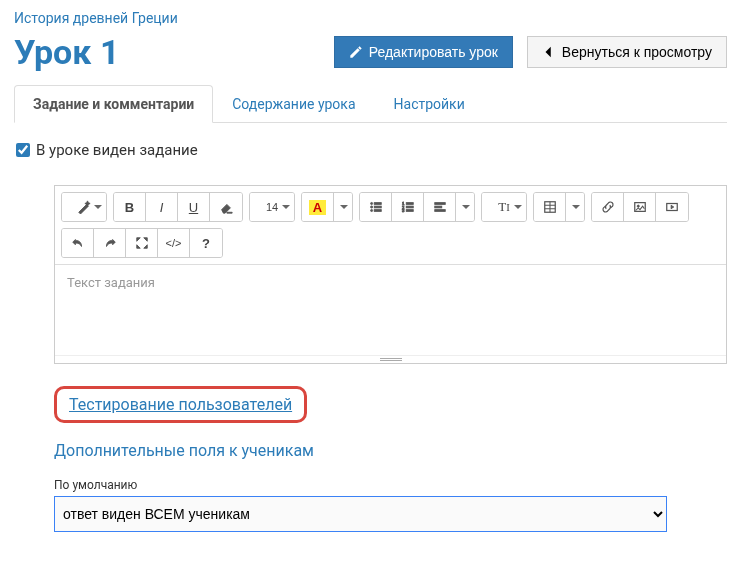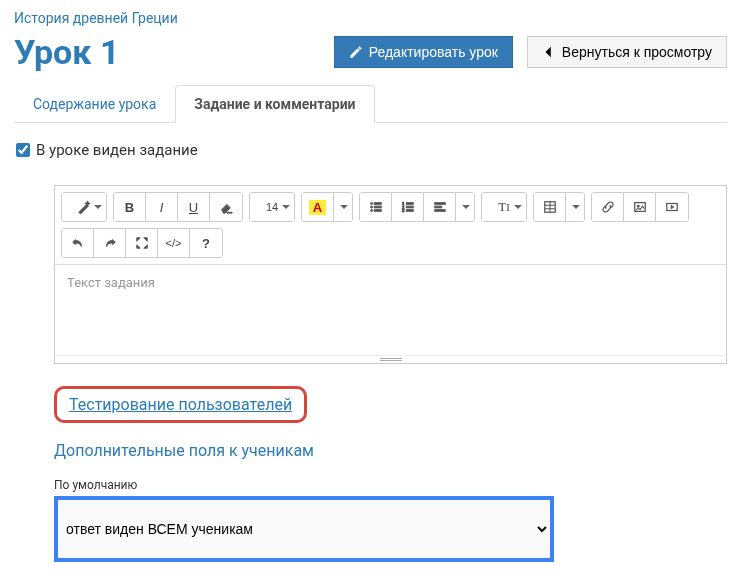--- a/index.html
+++ b/index.html
@@ -28,21 +28,21 @@
   .tbtn svg { width: 14px; height: 14px; fill: #555; stroke: #555; }
   .tbtn .yel { background: #ffeb3b; padding: 0 4px; color: #c00; font-weight: bold; }
   .tbtn .fs { font-size: 11px; }
   .editor-body { min-height: 90px; padding: 10px 12px; color: #999; font-size: 13px; }
   .resizer { height: 8px; display:flex; align-items:center; justify-content:center; border-top:1px solid #eee; cursor: ns-resize; }
   .resizer span { width: 22px; height: 3px; border-top: 1px solid #aaa; border-bottom: 1px solid #aaa; }
   .hl { display:inline-block; margin: 22px 0 10px; padding: 6px 12px; border: 3px solid #d9463e; border-radius: 10px; }
   .hl a { font-size: 16px; text-decoration: underline; color: #2c7cb8; }
   .link2 { display:block; margin: 8px 0 18px; font-size: 16px; color: #2c7cb8; }
   .field-label { font-size: 12px; margin-bottom: 4px; }
-  .select { width: 500px; font-size: 14px; padding: 20px 4px; border: 4px solid #3b82f6; background: #fafafa; }
+  .select { width: 613px; font-size: 14px; padding: 8px 4px; border: 1px solid #3b82f6; background: #fafafa; }
 </style>
 </head>
 <body>
 
 <div class="breadcrumb"><a>История древней Греции</a></div>
 
 <div class="title-row">
   <div class="title">Урок 1</div>
   <div class="title-buttons">
     <button class="btn btn-primary">
@@ -54,22 +54,23 @@
     <button class="btn">
       <svg viewBox="0 0 16 16">
           <path d="M10 2L4 8l6 6V2z"></path>
         </svg>
       <span>Вернуться к просмотру</span>
     </button>
   </div>
 </div>
 
 <div class="tabs">
+  <div class="tab active">Задание и комментарии</div>
   <div class="tab">Содержание урока</div>
-  <div class="tab active">Задание и комментарии</div>
+  <div class="tab">Настройки</div>
 </div>
 
 <label class="checkbox-row">
   <input type="checkbox" checked="" style="">
   <span>В уроке виден задание</span>
 </label>
 
 <div class="editor-wrap">
   <div class="editor">
     <div class="toolbar">

